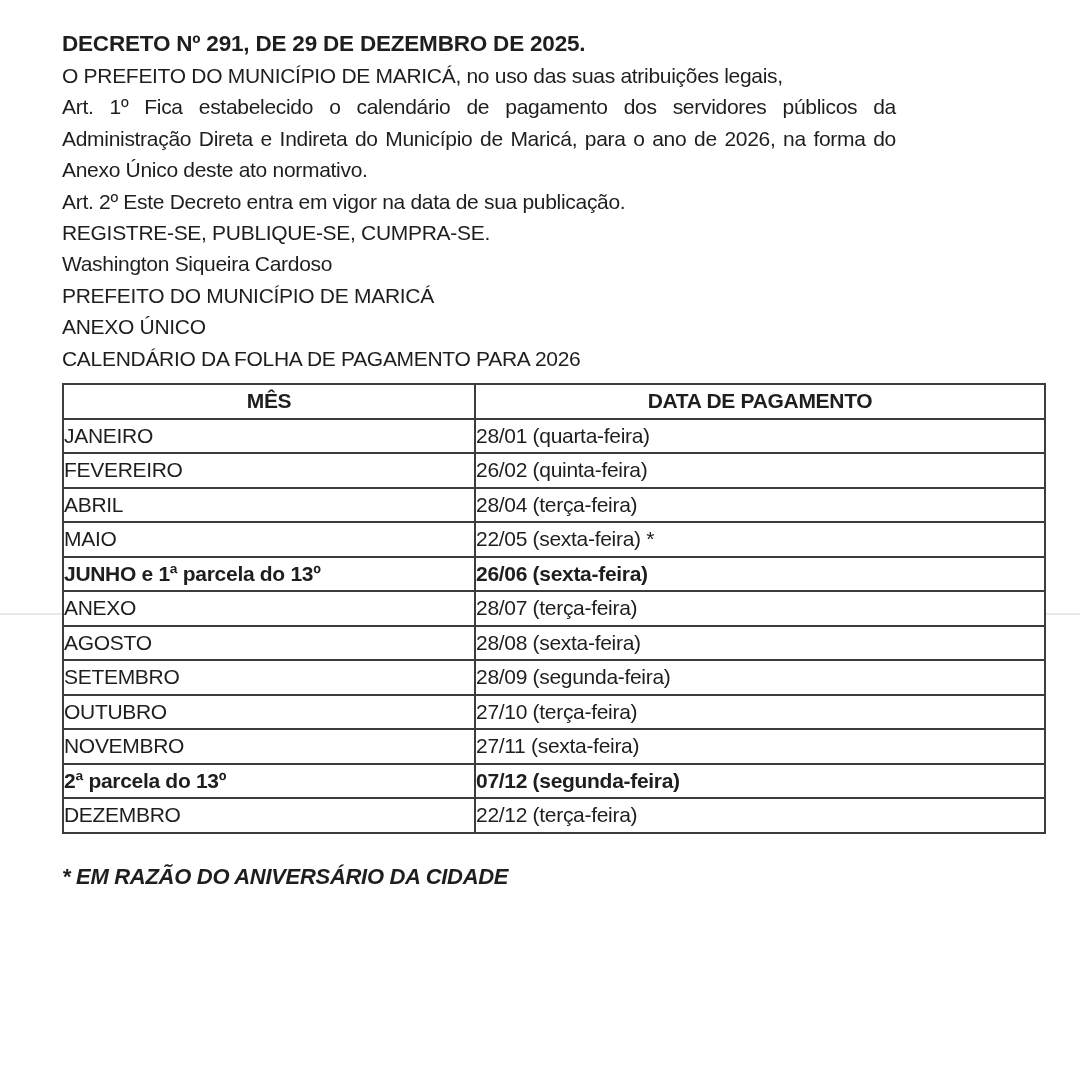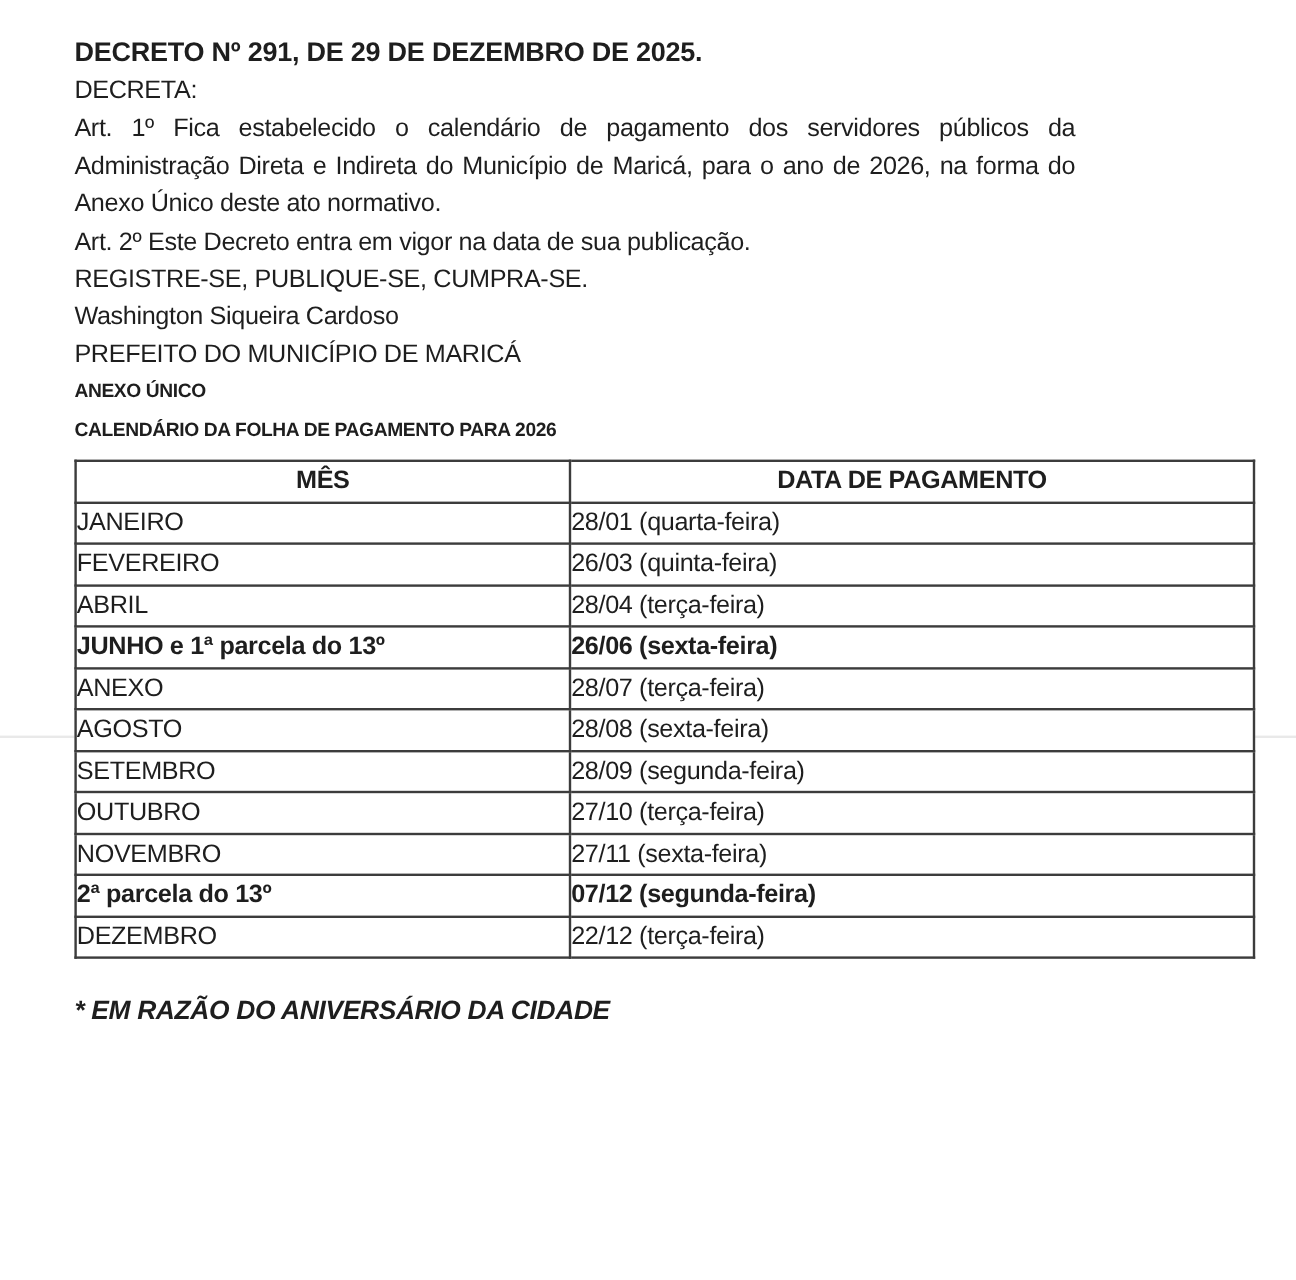--- a/index.html
+++ b/index.html
@@ -44,22 +44,22 @@
   p.doc-line {
     font-size: 21px;
     line-height: 31.4px;
     margin: 0;
     letter-spacing: -0.3px;
   }
   p.just {
     text-align: justify;
   }
   .annex-heading {
-    font-size: 16px;
-    font-weight: bold;
+    font-size: 21px;
+    font-weight: normal;
     line-height: 31.4px;
     margin: 0;
     letter-spacing: -0.3px;
   }
   table.calendar {
     border-collapse: collapse;
     width: 984px;
     margin-top: 9px;
     background: #ffffff;
     table-layout: fixed;
@@ -91,21 +91,21 @@
 </style>
 </head>
 <body>
 
 <div class="page">
   <div class="scan-artifact"></div>
   <div class="content">
 
     <h1 class="title">DECRETO Nº 291, DE 29 DE DEZEMBRO DE 2025.</h1>
 
-    <p class="doc-line">DECRETA:</p>
+    <p class="doc-line">O PREFEITO DO MUNICÍPIO DE MARICÁ, no uso das suas atribuições legais,</p>
     <p class="doc-line just">Art. 1º Fica estabelecido o calendário de pagamento dos servidores públicos da Administração Direta e Indireta do Município de Maricá, para o ano de 2026, na forma do Anexo Único deste ato normativo.</p>
     <p class="doc-line">Art. 2º Este Decreto entra em vigor na data de sua publicação.</p>
     <p class="doc-line">REGISTRE-SE, PUBLIQUE-SE, CUMPRA-SE.</p>
     <p class="doc-line">Washington Siqueira Cardoso</p>
     <p class="doc-line">PREFEITO DO MUNICÍPIO DE MARICÁ</p>
 
     <h2 class="annex-heading">ANEXO ÚNICO</h2>
     <h2 class="annex-heading">CALENDÁRIO DA FOLHA DE PAGAMENTO PARA 2026</h2>
 
     <table class="calendar">
@@ -119,25 +119,29 @@
           <th>DATA DE PAGAMENTO</th>
         </tr>
       </thead>
       <tbody>
         <tr>
           <td>JANEIRO</td>
           <td>28/01 (quarta-feira)</td>
         </tr>
         <tr>
           <td>FEVEREIRO</td>
-          <td>26/03 (quinta-feira)</td>
+          <td>26/02 (quinta-feira)</td>
         </tr>
         <tr>
           <td>ABRIL</td>
           <td>28/04 (terça-feira)</td>
+        </tr>
+        <tr>
+          <td>MAIO</td>
+          <td>22/05 (sexta-feira) *</td>
         </tr>
         <tr class="strong">
           <td>JUNHO e 1ª parcela do 13º</td>
           <td>26/06 (sexta-feira)</td>
         </tr>
         <tr>
           <td>ANEXO</td>
           <td>28/07 (terça-feira)</td>
         </tr>
         <tr>

